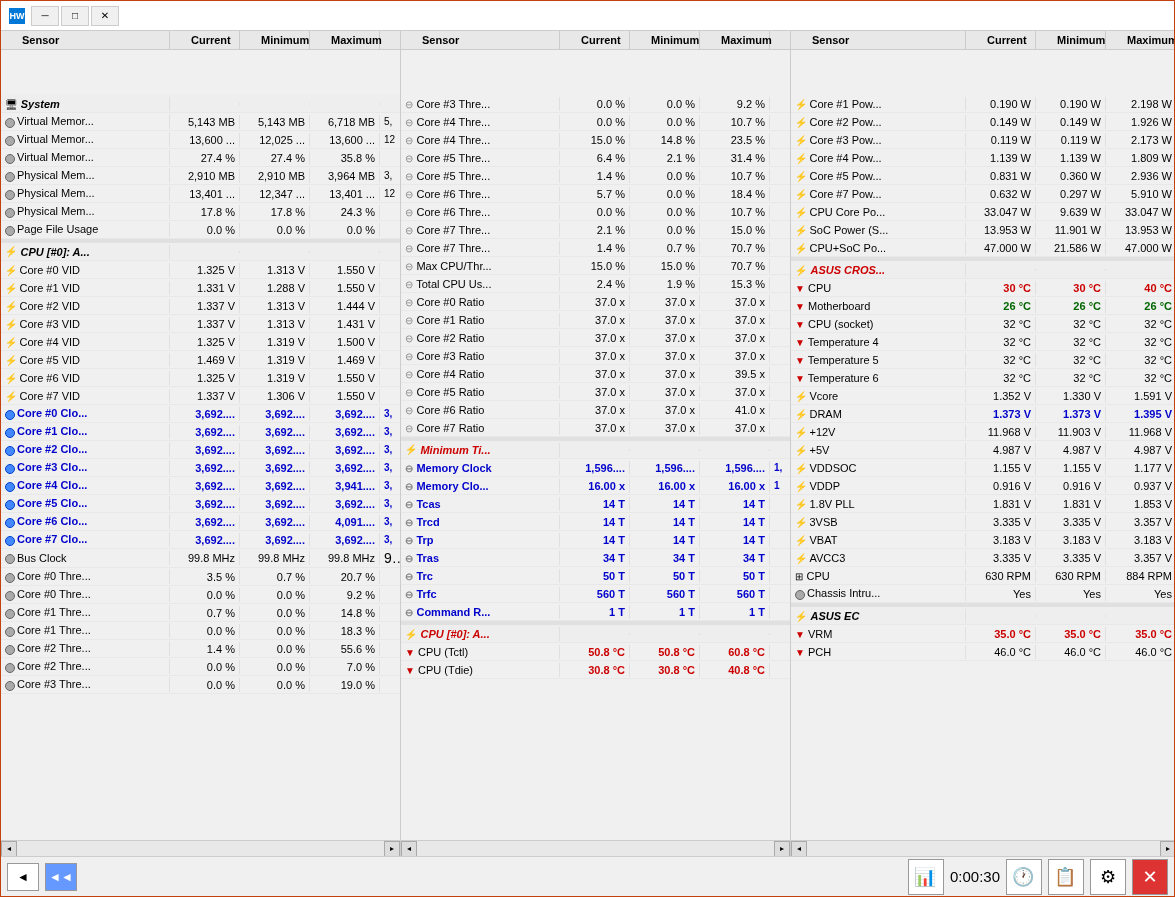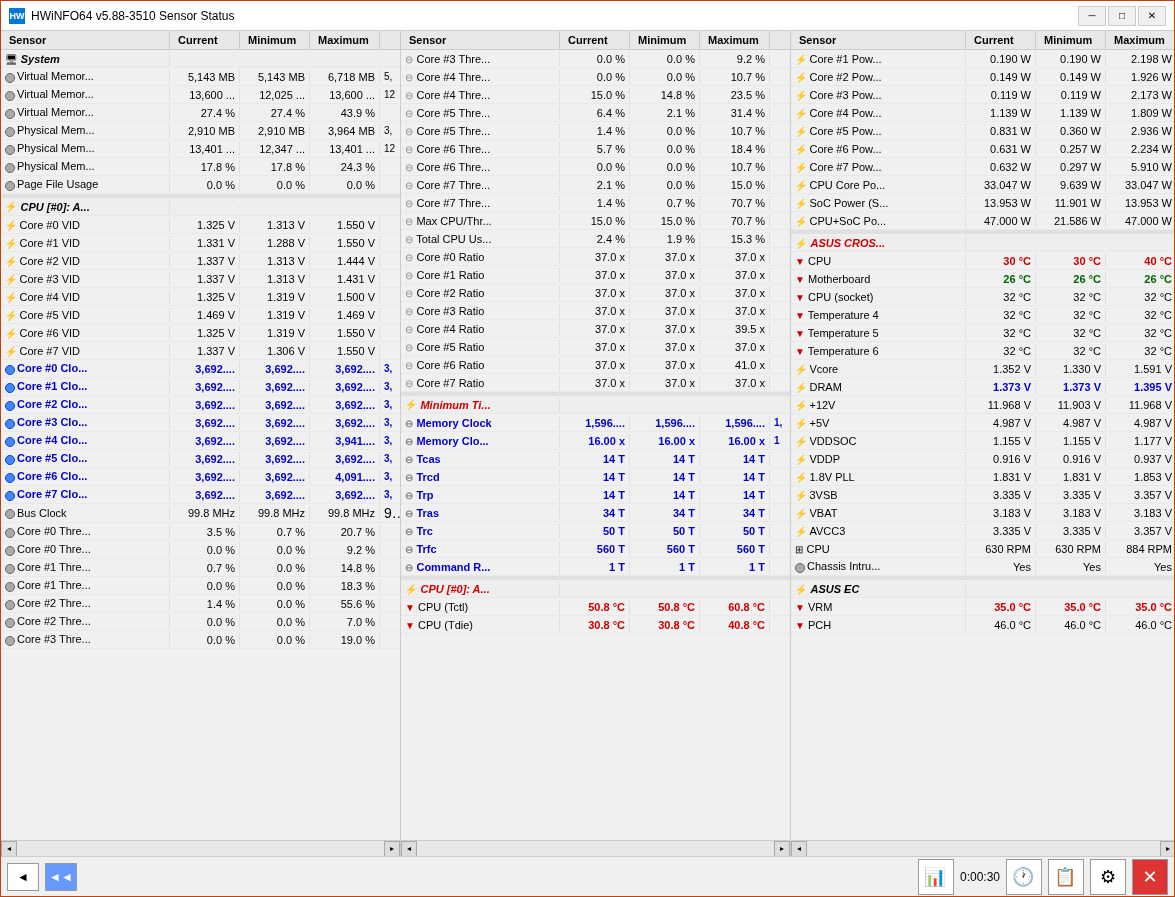--- a/index.html
+++ b/index.html
@@ -16,24 +16,24 @@
     .main-content { display: flex; flex: 1; overflow: hidden; }
     
     .panel { flex: 1; display: flex; flex-direction: column; border-right: 1px solid #ccc; overflow: hidden; }
     .panel:last-child { border-right: none; }
     
     .panel-header { background: #e8e8e8; display: grid; border-bottom: 1px solid #ccc; flex-shrink: 0; }
     .panel-header.p1 { grid-template-columns: 1fr 70px 70px 70px 20px; }
     .panel-header.p2 { grid-template-columns: 1fr 70px 70px 70px 20px; }
     .panel-header.p3 { grid-template-columns: 1fr 70px 70px 70px; }
     
-    .col-header { padding: 3px 8px; font-weight: bold; font-size: 11px; border-right: 1px solid #ccc; }
+    .col-header { padding: 3px 21px; font-weight: bold; font-size: 11px; border-right: 1px solid #ccc; }
     .col-header:last-child { border-right: none; }
     
-    .panel-body { flex: 1; overflow-y: auto; overflow-x: hidden; }
+    .panel-body { flex: 1; overflow-y: auto; overflow-x: hidden; margin-top: 45px; }
     
     .row { display: grid; border-bottom: 1px solid #e8e8e8; align-items: center; min-height: 18px; }
     .row.p1 { grid-template-columns: 1fr 70px 70px 70px 20px; }
     .row.p2 { grid-template-columns: 1fr 70px 70px 70px 20px; }
     .row.p3 { grid-template-columns: 1fr 70px 70px 70px; }
     
     .cell { padding: 1px 4px; overflow: hidden; text-overflow: ellipsis; white-space: nowrap; font-size: 11px; border-right: 1px solid #e0e0e0; }
     .cell:last-child { border-right: none; }
     .cell.right { text-align: right; }
     
@@ -42,37 +42,36 @@
     .cell.green { color: #006600; font-weight: bold; }
     
     .icon-circle { display: inline-block; width: 10px; height: 10px; border-radius: 50%; border: 1px solid #666; margin-right: 2px; vertical-align: middle; }
     .icon-circle.gray { background: #aaa; border-color: #666; }
     .icon-circle.blue { background: #4488ff; border-color: #0044cc; }
     .icon-lightning { color: #ffaa00; margin-right: 2px; font-size: 10px; }
     
     .bottom-bar { height: 40px; background: #f0f0f0; border-top: 1px solid #ccc; display: flex; align-items: center; padding: 0 6px; gap: 6px; flex-shrink: 0; }
     .bottom-btn { width: 32px; height: 28px; background: #fff; border: 1px solid #999; display: flex; align-items: center; justify-content: center; cursor: pointer; font-size: 14px; }
     .bottom-spacer { flex: 1; }
-    .bottom-timer { display: flex; align-items: flex-end; gap: 4px; font-size: 12px; }
+    .bottom-timer { display: flex; align-items: flex-end; gap: 4px; font-size: 15px; }
     .bottom-icon-btn { width: 36px; height: 36px; background: #fff; border: 1px solid #999; display: flex; align-items: center; justify-content: center; cursor: pointer; }
     
     .hscroll { height: 16px; background: #f0f0f0; border-top: 1px solid #ccc; display: flex; align-items: center; }
     .hscroll-btn { width: 16px; height: 16px; background: #ddd; border: 1px solid #aaa; display: flex; align-items: center; justify-content: center; font-size: 8px; cursor: pointer; }
     .hscroll-track { flex: 1; height: 16px; background: #e8e8e8; }
     
     .divider-row { height: 4px; background: #e0e0e0; }
   </style>
 </head>
 <body>
 
 <div class="window">
 
   <div class="titlebar">
     <div class="titlebar-icon">HW</div>
-    <div class="titlebar-title">HWiNFO64 v5.88-3510 Sensor Status</div>
     <div class="titlebar-btns">
       <div class="titlebar-btn">─</div>
       <div class="titlebar-btn">□</div>
       <div class="titlebar-btn">✕</div>
     </div>
   </div>
 
   <div class="main-content">
 
     <div class="panel" style="min-width:400px;max-width:400px;">
@@ -106,21 +105,21 @@
           <div class="cell"><span class="icon-circle gray"></span>Virtual Memor...</div>
           <div class="cell right">13,600 ...</div>
           <div class="cell right">12,025 ...</div>
           <div class="cell right">13,600 ...</div>
           <div class="cell" style="font-size:10px;">12</div>
         </div>
         <div class="row p1">
           <div class="cell"><span class="icon-circle gray"></span>Virtual Memor...</div>
           <div class="cell right">27.4 %</div>
           <div class="cell right">27.4 %</div>
-          <div class="cell right">43.9 %</div>
+          <div class="cell right">35.8 %</div>
           <div class="cell"></div>
         </div>
         <div class="row p1">
           <div class="cell"><span class="icon-circle gray"></span>Physical Mem...</div>
           <div class="cell right">2,910 MB</div>
           <div class="cell right">2,910 MB</div>
           <div class="cell right">3,964 MB</div>
           <div class="cell" style="font-size:10px;">3,</div>
         </div>
         <div class="row p1">
@@ -621,26 +620,20 @@
           <div class="cell"><span class="icon-lightning">⚡</span>Core #4 Pow...</div>
           <div class="cell right">1.139 W</div>
           <div class="cell right">1.139 W</div>
           <div class="cell right">1.809 W</div>
         </div>
         <div class="row p3">
           <div class="cell"><span class="icon-lightning">⚡</span>Core #5 Pow...</div>
           <div class="cell right">0.831 W</div>
           <div class="cell right">0.360 W</div>
           <div class="cell right">2.936 W</div>
-        </div>
-        <div class="row p3">
-          <div class="cell"><span class="icon-lightning">⚡</span>Core #6 Pow...</div>
-          <div class="cell right">0.631 W</div>
-          <div class="cell right">0.257 W</div>
-          <div class="cell right">2.234 W</div>
         </div>
         <div class="row p3">
           <div class="cell"><span class="icon-lightning">⚡</span>Core #7 Pow...</div>
           <div class="cell right">0.632 W</div>
           <div class="cell right">0.297 W</div>
           <div class="cell right">5.910 W</div>
         </div>
         <div class="row p3">
           <div class="cell"><span class="icon-lightning">⚡</span>CPU Core Po...</div>
           <div class="cell right">33.047 W</div>

